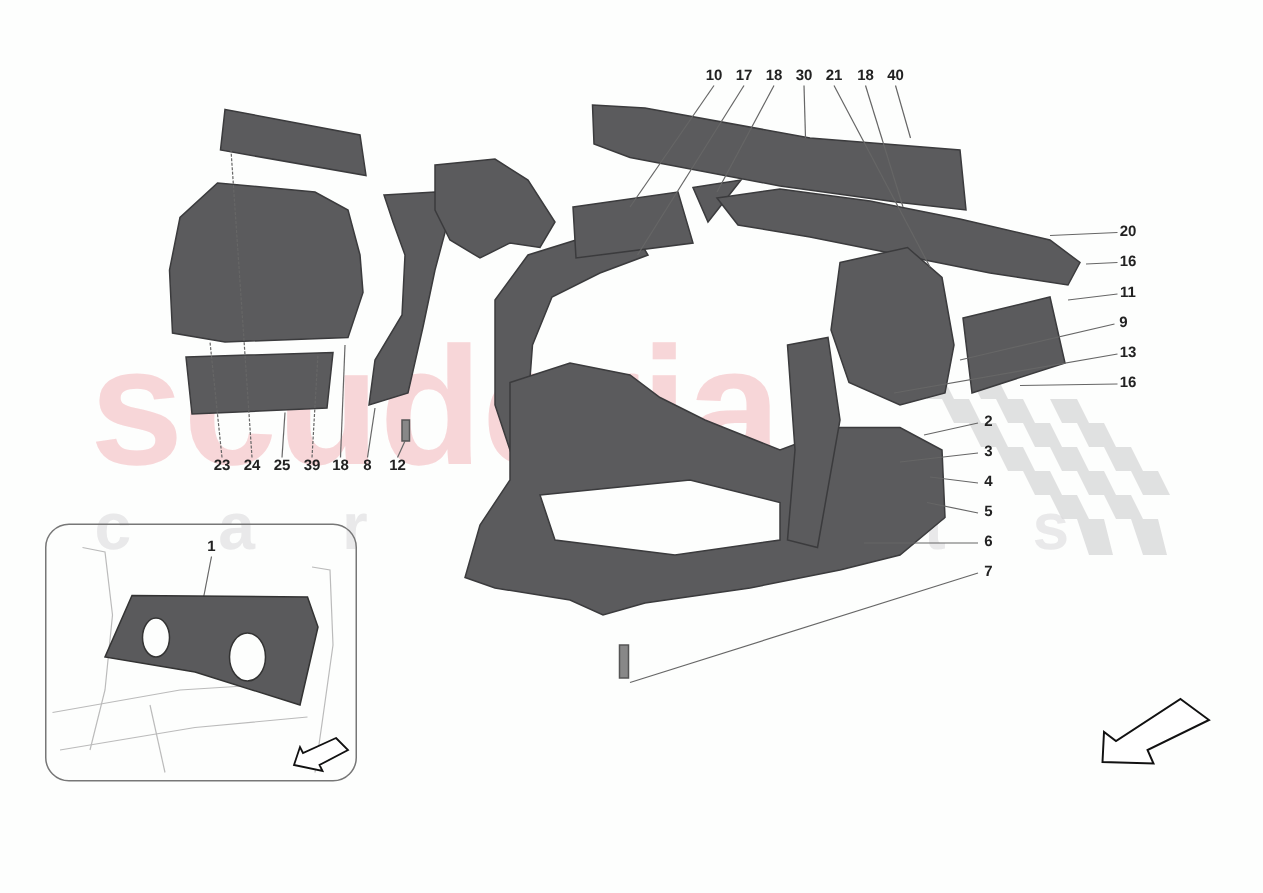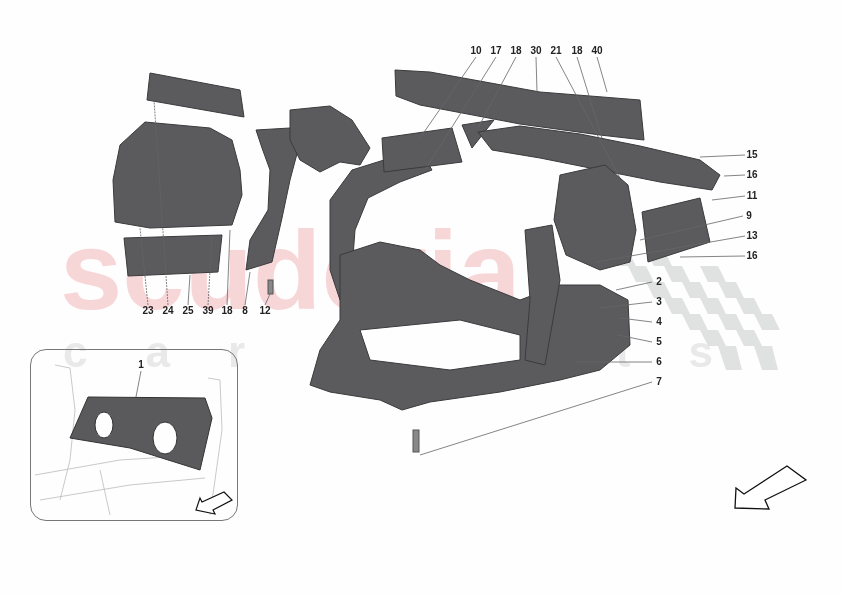--- a/index.html
+++ b/index.html
@@ -127,21 +127,21 @@
 
   <div class="inset"></div>
 
   <span class="label" style="left:476px;top:51px">10</span>
   <span class="label" style="left:496px;top:51px">17</span>
   <span class="label" style="left:516px;top:51px">18</span>
   <span class="label" style="left:536px;top:51px">30</span>
   <span class="label" style="left:556px;top:51px">21</span>
   <span class="label" style="left:577px;top:51px">18</span>
   <span class="label" style="left:597px;top:51px">40</span>
-  <span class="label" style="left:752px;top:155px">15</span>
+  <span class="label" style="left:752px;top:155px">20</span>
   <span class="label" style="left:752px;top:175px">16</span>
   <span class="label" style="left:752px;top:196px">11</span>
   <span class="label" style="left:749px;top:216px">9</span>
   <span class="label" style="left:752px;top:236px">13</span>
   <span class="label" style="left:752px;top:256px">16</span>
   <span class="label" style="left:659px;top:282px">2</span>
   <span class="label" style="left:659px;top:302px">3</span>
   <span class="label" style="left:659px;top:322px">4</span>
   <span class="label" style="left:659px;top:342px">5</span>
   <span class="label" style="left:659px;top:362px">6</span>

